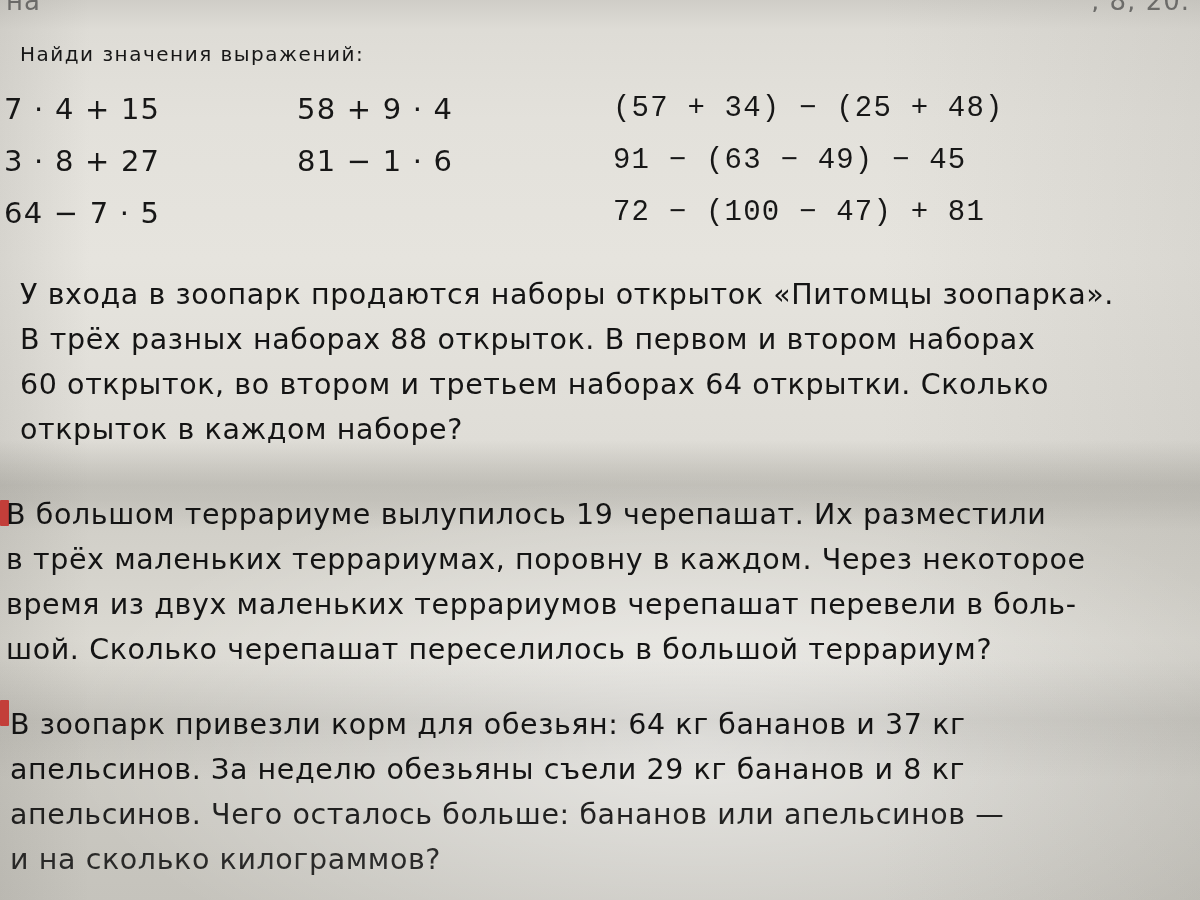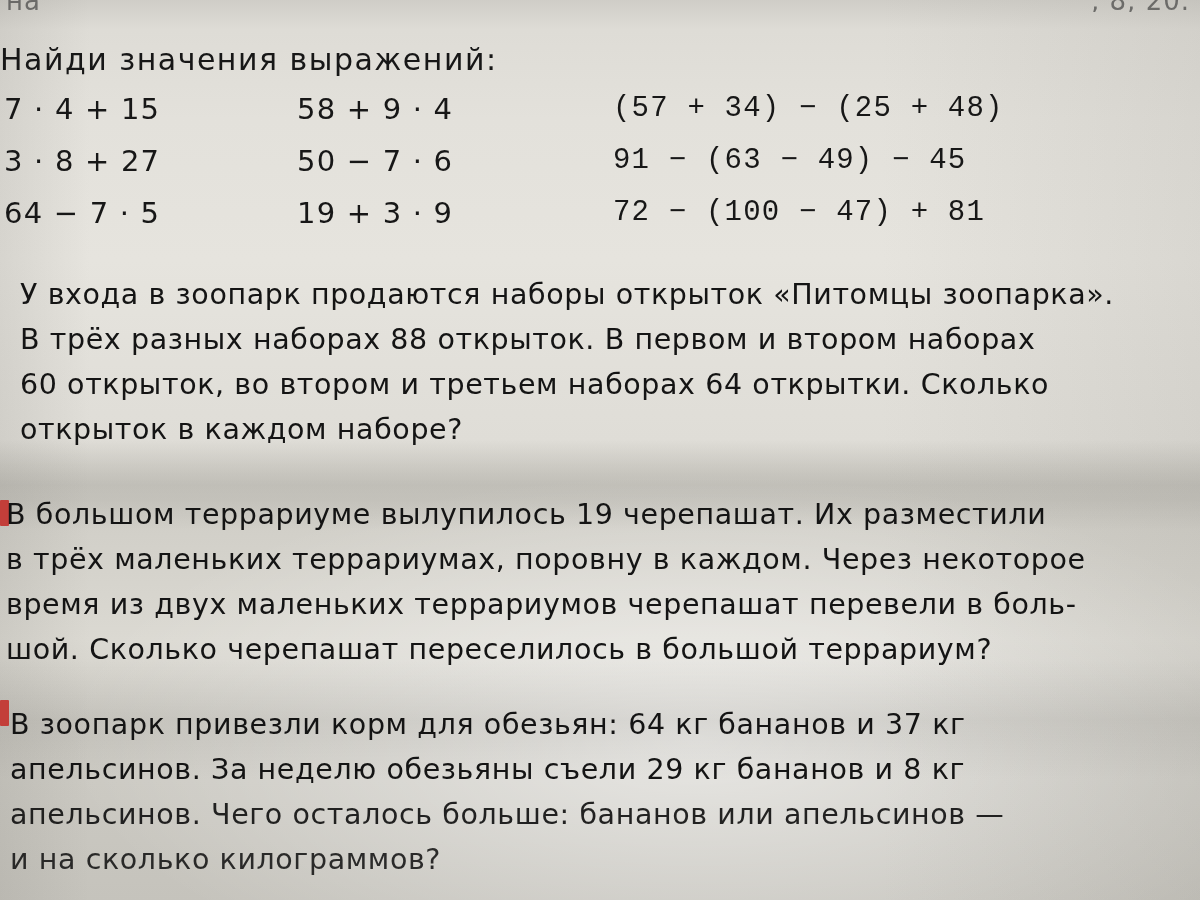--- a/index.html
+++ b/index.html
@@ -83,22 +83,22 @@
     font-size: 26px;
     letter-spacing: 1px;
     opacity: 0.65;
   }
   .top-crop .tc-left { position: absolute; left: 6px; top: 0; }
   .top-crop .tc-right { position: absolute; right: 10px; top: 0; }
 
   .heading {
     position: absolute;
     top: 42px;
-    left: 0;
-    font-size: 30px;
+    left: 20px;
+    font-size: 20px;
     letter-spacing: 1.5px;
     color: #171717;
   }
 
   
   .expr-grid {
     position: absolute;
     top: 92px;
     left: 0px;
     width: 1200px;
@@ -182,26 +182,25 @@
     <div class="heading">Найди значения выражений:</div>
 
     <div class="expr-grid">
       <div class="expr-row">
         <span class="expr-cell col1">7 · 4 + 15</span>
         <span class="expr-cell col2">58 + 9 · 4</span>
         <span class="expr-cell col3">(57 + 34) − (25 + 48)</span>
       </div>
       <div class="expr-row">
         <span class="expr-cell col1">3 · 8 + 27</span>
-        <span class="expr-cell col2">50 − 7 · 6</span>
+        <span class="expr-cell col2">81 − 1 · 6</span>
         <span class="expr-cell col3">91 − (63 − 49) − 45</span>
       </div>
       <div class="expr-row">
         <span class="expr-cell col1">64 − 7 · 5</span>
-        <span class="expr-cell col2">19 + 3 · 9</span>
         <span class="expr-cell col3">72 − (100 − 47) + 81</span>
       </div>
     </div>
 
     <div class="para" id="para-postcards">
       <span class="ln">У входа в зоопарк продаются наборы открыток «Питомцы зоопарка».</span>
       <span class="ln">В трёх разных наборах 88 открыток. В первом и втором наборах</span>
       <span class="ln">60 открыток, во втором и третьем наборах 64 открытки. Сколько</span>
       <span class="ln">открыток в каждом наборе?</span>
     </div>

